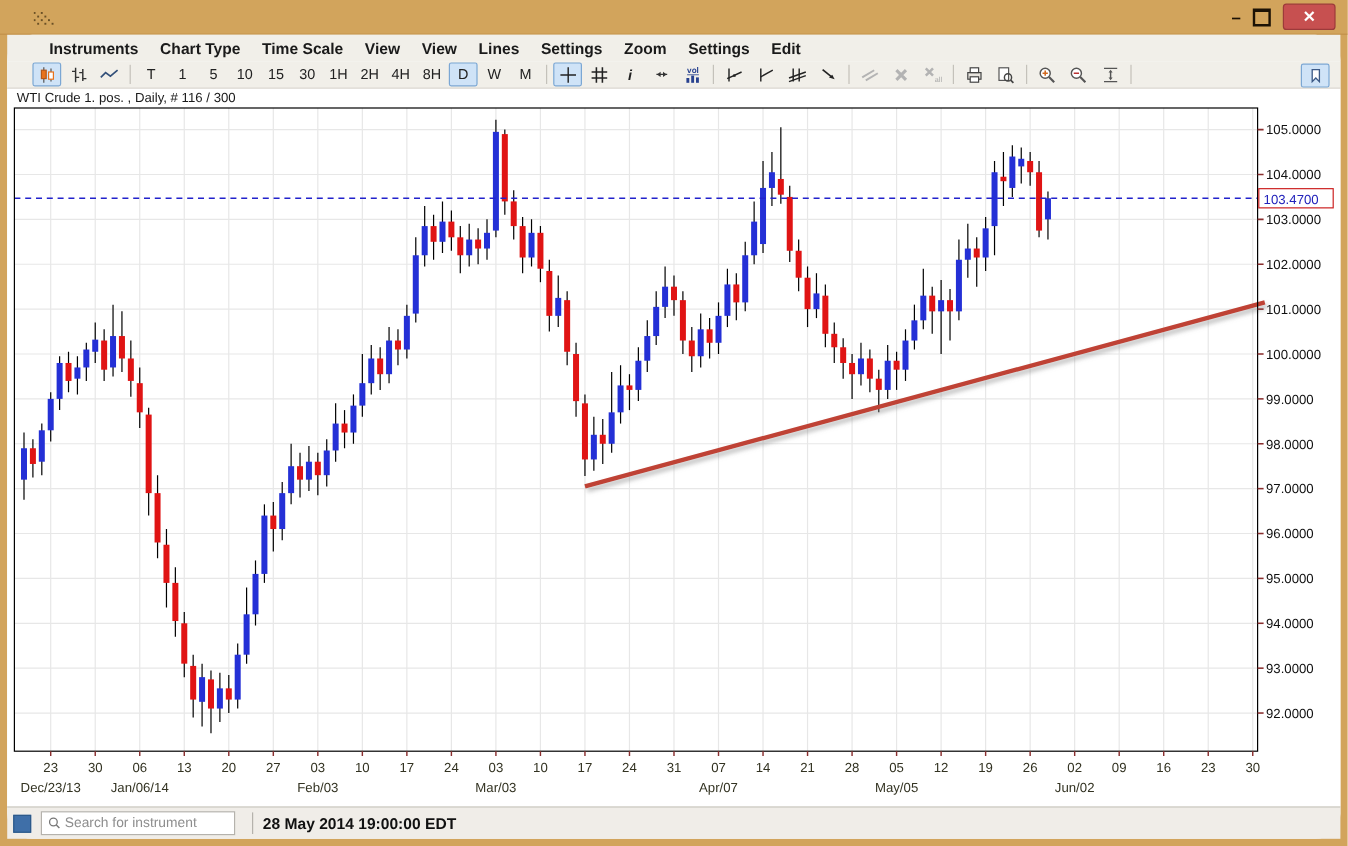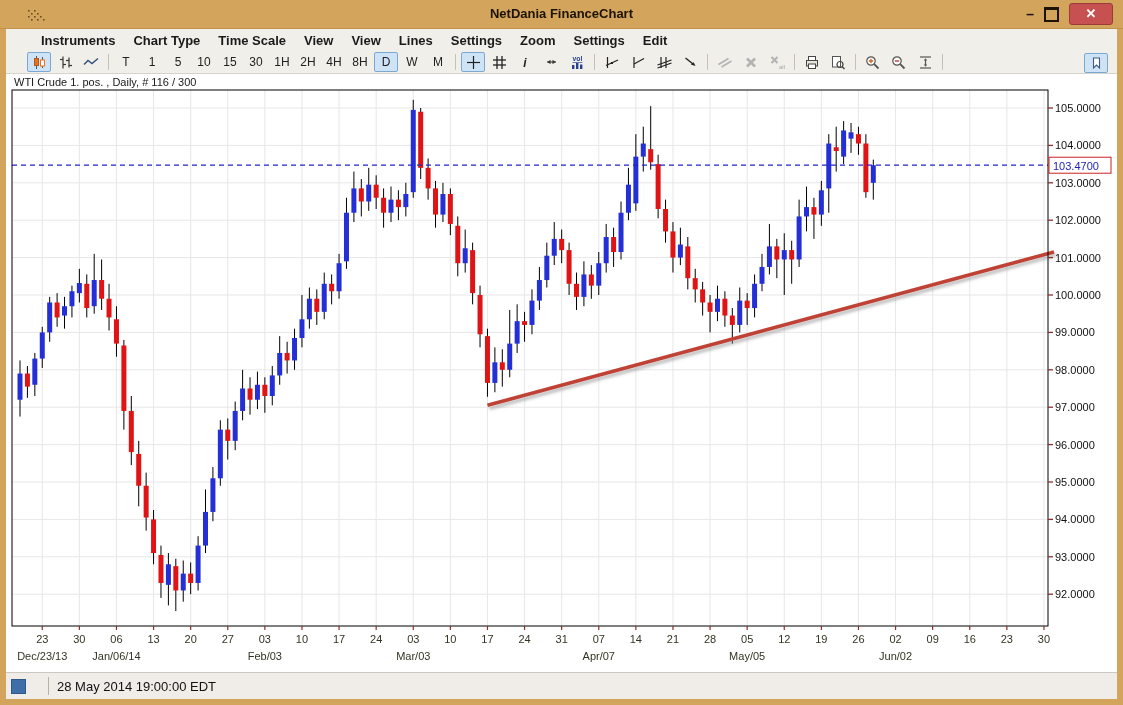--- a/index.html
+++ b/index.html
@@ -37,39 +37,38 @@
   .instr-label{position:absolute;left:8px;top:2px;font-size:11px;color:#1a1a1a;}
   svg text{font-family:"Liberation Sans",sans-serif;}
   
   .statusbar{position:absolute;left:0;top:643px;width:100%;height:27px;background:#f0ede8;border-top:1px solid #cbc8c1;
     display:flex;align-items:center;padding-left:5px;box-sizing:border-box;}
   .status-square{width:13px;height:13px;background:#3f6fa8;border:1px solid #2d5a8a;margin-right:8px;}
   .searchbox{width:152px;height:18px;background:#fff;border:1px solid #b5b2ac;display:flex;align-items:center;padding:0 4px;}
   .searchbox input{border:none;outline:none;width:124px;font-size:11.5px;color:#444;font-family:"Liberation Sans",sans-serif;background:transparent;}
   .searchbox input::placeholder{color:#8d8d8d;}
   .status-sep{width:1px;height:18px;background:#b5b2ac;margin:0 8px 0 14px;}
-  .status-time{font-size:13px;font-weight:normal;color:#111;}
+  .status-time{font-size:13px;font-weight:bold;color:#111;}
 </style>
 </head>
 <body>
 
 <div class="titlebar">
   <svg class="title-grip" viewBox="0 0 20 14">
       <rect x="0" y="2" width="1.6" height="1.6" fill="#59421d"></rect>
       <rect x="6" y="2" width="1.6" height="1.6" fill="#59421d"></rect>
       <rect x="3" y="5" width="1.6" height="1.6" fill="#59421d"></rect>
       <rect x="9" y="5" width="1.6" height="1.6" fill="#59421d"></rect>
       <rect x="0" y="8" width="1.6" height="1.6" fill="#59421d"></rect>
       <rect x="6" y="8" width="1.6" height="1.6" fill="#59421d"></rect>
       <rect x="12" y="8" width="1.6" height="1.6" fill="#59421d"></rect>
       <rect x="3" y="11" width="1.6" height="1.6" fill="#59421d"></rect>
       <rect x="9" y="11" width="1.6" height="1.6" fill="#59421d"></rect>
       <rect x="15" y="11" width="1.6" height="1.6" fill="#59421d"></rect>
     </svg>
-  <div class="title-text">NetDania FinanceChart</div>
   <div class="winbtns">
     <span class="winbtn">–</span>
     <span class="winbtn max"></span>
     <span class="closebtn">✕</span>
   </div>
 </div>
 
 <div class="content">
 
   <div class="menubar" id="menubar">
@@ -919,16 +918,23 @@
         <text x="258.86" y="586" font-size="11" fill="#332" text-anchor="middle">Feb/03</text>
         <text x="407.26" y="586" font-size="11" fill="#332" text-anchor="middle">Mar/03</text>
         <text x="592.76" y="586" font-size="11" fill="#332" text-anchor="middle">Apr/07</text>
         <text x="741.16" y="586" font-size="11" fill="#332" text-anchor="middle">May/05</text>
         <text x="889.56" y="586" font-size="11" fill="#332" text-anchor="middle">Jun/02</text>
       </svg>
   </div>
 
   <div class="statusbar">
     <div class="status-square"></div>
+    <div class="searchbox">
+      <svg width="13" height="13" viewBox="0 0 13 13">
+        <circle cx="5.5" cy="5" r="3.2" fill="none" stroke="#777" stroke-width="1.1"></circle>
+        <line x1="8" y1="7.5" x2="10.5" y2="10" stroke="#777" stroke-width="1.2"></line>
+      </svg>
+      <input type="text" placeholder="Search for instrument" style="">
+    </div>
     <div class="status-sep"></div>
     <div class="status-time">28 May 2014 19:00:00 EDT</div>
   </div>
 </div>
 
 </body></html>

